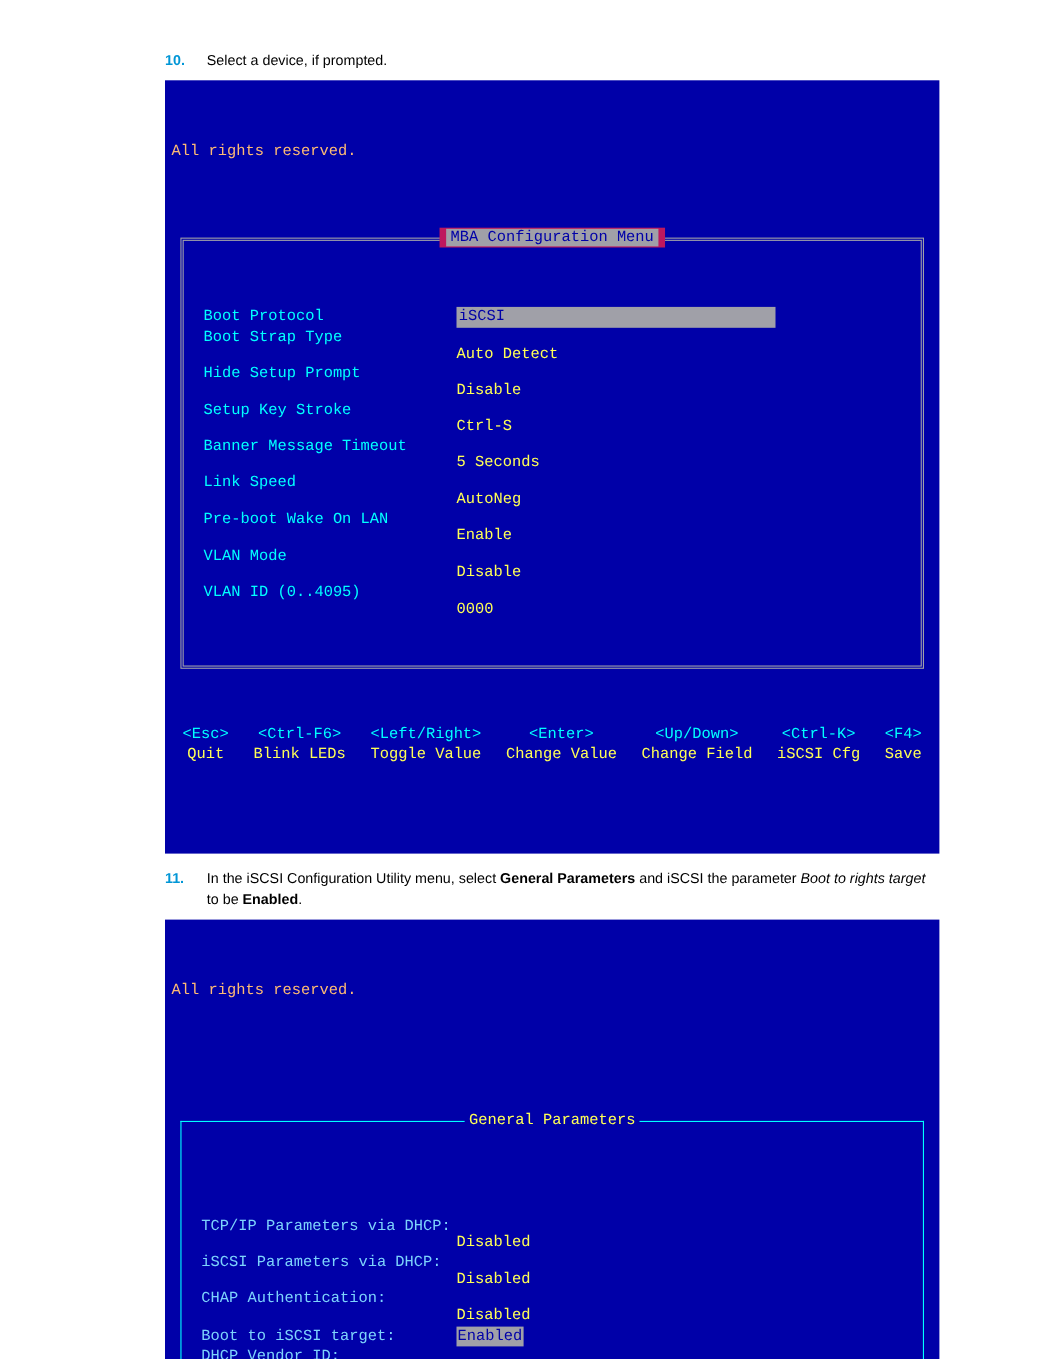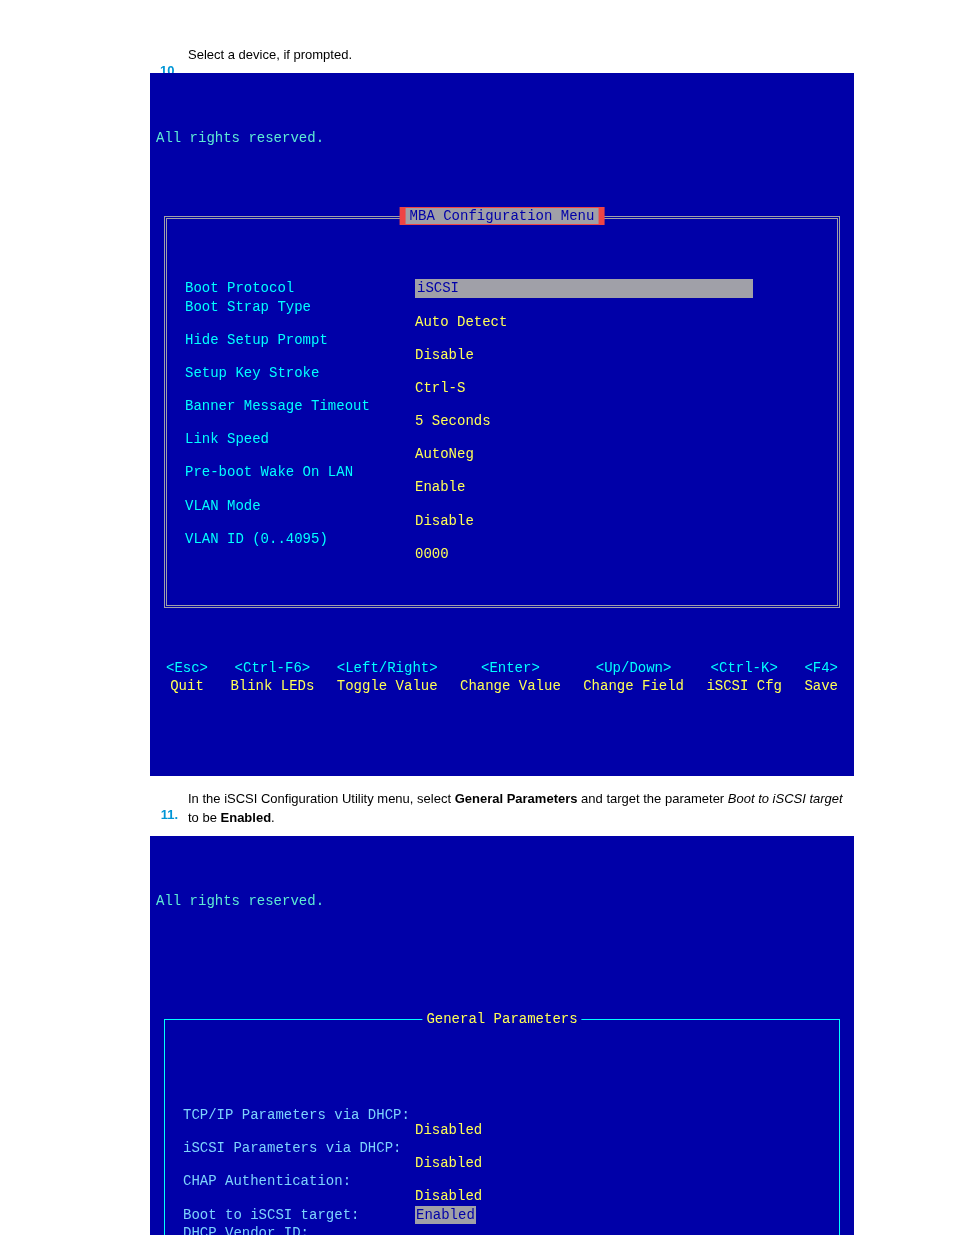--- a/index.html
+++ b/index.html
@@ -21,53 +21,52 @@
   }
   ol.steps > li {
     position: relative;
     padding-left: 38px;
     margin: 6px 0;
     line-height: 1.45;
   }
   ol.steps > li .num {
     position: absolute;
     left: 0;
-    top: 16px;
+    top: 0;
     color: #0096d6;
     font-weight: bold;
     width: 28px;
-    text-align: right;
   }
   .bold { font-weight: bold; }
   .italic { font-style: italic; }
   .bios {
     background: #0000a8;
     color: #ffffff;
     font-family: "Courier New", monospace;
     font-size: 14px;
     line-height: 1.3;
     padding: 0;
     margin: 8px 0 14px 0;
     white-space: pre;
     position: relative;
   }
   .bios-inner { padding: 2px 6px 4px 6px; }
-  .reserved { color: #5eead4; text-align: right; }
+  .reserved { color: #fdba74; text-align: right; }
   .dbl-box {
     border: 3px double #a0a0a8;
     margin: 50px 8px 8px 8px;
     padding: 6px 18px;
     position: relative;
   }
   .dbl-box .box-title {
     position: absolute;
     top: -12px;
     left: 50%;
     transform: translateX(-50%);
-    background: #ef4444;
+    background: #be185d;
     color: #00ffff;
     padding: 0 6px;
     white-space: nowrap;
   }
   .single-box {
     border: 1px solid #00ffff;
     margin: 90px 8px 0 8px;
     padding: 14px 18px 26px 18px;
     position: relative;
     border-bottom: none;
@@ -83,21 +82,21 @@
     white-space: nowrap;
   }
   .row { display: flex; }
   .lbl { color: #00ffff; width: 230px; flex-shrink: 0; }
   .lbl2 { color: #7dd3fc; width: 232px; flex-shrink: 0; }
   .val { color: #ffff55; margin-top: 15px; }
   .val-sel {
     background: #a0a0a8;
     color: #0000a8;
     padding: 0 8px 0 2px;
-    width: 338px;
+    width: 290px;
     display: inline-block;
     font-family: Liberation Mono, monospace;
   }
   .val-sel2 {
     background: #a0a0a8;
     color: #0000a8;
     padding: 0 1px;
     display: inline-block;
   }
   .status-line {
@@ -138,21 +137,21 @@
         <span class="box-title"><span style="background:#a0a0a8;color:#0000a8;padding:0 4px;">MBA Configuration Menu</span></span>
         <div id="bios1-rows"><div class="row"><span class="lbl">Boot Protocol</span><span class="val-sel">iSCSI</span></div><div class="row"><span class="lbl">Boot Strap Type</span><span class="val">Auto Detect</span></div><div class="row"><span class="lbl">Hide Setup Prompt</span><span class="val">Disable</span></div><div class="row"><span class="lbl">Setup Key Stroke</span><span class="val">Ctrl-S</span></div><div class="row"><span class="lbl">Banner Message Timeout</span><span class="val">5 Seconds</span></div><div class="row"><span class="lbl">Link Speed</span><span class="val">AutoNeg</span></div><div class="row"><span class="lbl">Pre-boot Wake On LAN</span><span class="val">Enable</span></div><div class="row"><span class="lbl">VLAN Mode</span><span class="val">Disable</span></div><div class="row"><span class="lbl">VLAN ID (0..4095)</span><span class="val">0000</span></div></div>
       </div>
       <div class="keys-row" id="bios1-keys"><div class="key-col"><span class="k-top">&lt;Esc&gt;</span><span class="k-bot">Quit</span></div><div class="key-col"><span class="k-top">&lt;Ctrl-F6&gt;</span><span class="k-bot">Blink LEDs</span></div><div class="key-col"><span class="k-top">&lt;Left/Right&gt;</span><span class="k-bot">Toggle Value</span></div><div class="key-col"><span class="k-top">&lt;Enter&gt;</span><span class="k-bot">Change Value</span></div><div class="key-col"><span class="k-top">&lt;Up/Down&gt;</span><span class="k-bot">Change Field</span></div><div class="key-col"><span class="k-top">&lt;Ctrl-K&gt;</span><span class="k-bot">iSCSI Cfg</span></div><div class="key-col"><span class="k-top">&lt;F4&gt;</span><span class="k-bot">Save</span></div></div>
     </div>
   </div>
 
   <ol class="steps">
     <li>
       <span class="num">11.</span>
-      <span><span>In the iSCSI Configuration Utility menu, select </span><span class="bold">General Parameters</span><span> and target the parameter </span><span class="italic">Boot to iSCSI target</span><span> to be </span><span class="bold">Enabled</span><span>.</span></span>
+      <span><span>In the iSCSI Configuration Utility menu, select </span><span class="bold">General Parameters</span><span> and iSCSI the parameter </span><span class="italic">Boot to rights target</span><span> to be </span><span class="bold">Enabled</span><span>.</span></span>
     </li>
   </ol>
 
   <div class="bios">
     <div class="bios-inner">
 <span class="reserved">All rights reserved.</span>
       <div class="single-box">
         <span class="box-title">General Parameters</span>
         <div id="bios2-rows" style="margin-top:18px;"><div class="row"><span class="lbl2">TCP/IP Parameters via DHCP:</span><span class="val">Disabled</span></div><div class="row"><span class="lbl2">iSCSI Parameters via DHCP:</span><span class="val">Disabled</span></div><div class="row"><span class="lbl2">CHAP Authentication:</span><span class="val">Disabled</span></div><div class="row"><span class="lbl2">Boot to iSCSI target:</span><span class="val-sel2">Enabled</span></div><div class="row"><span class="lbl2">DHCP Vendor ID:</span><span class="val">BRCM ISAN</span></div><div class="row"><span class="lbl2">Link Up Delay Time:</span><span class="val">0</span></div></div>
       </div>

